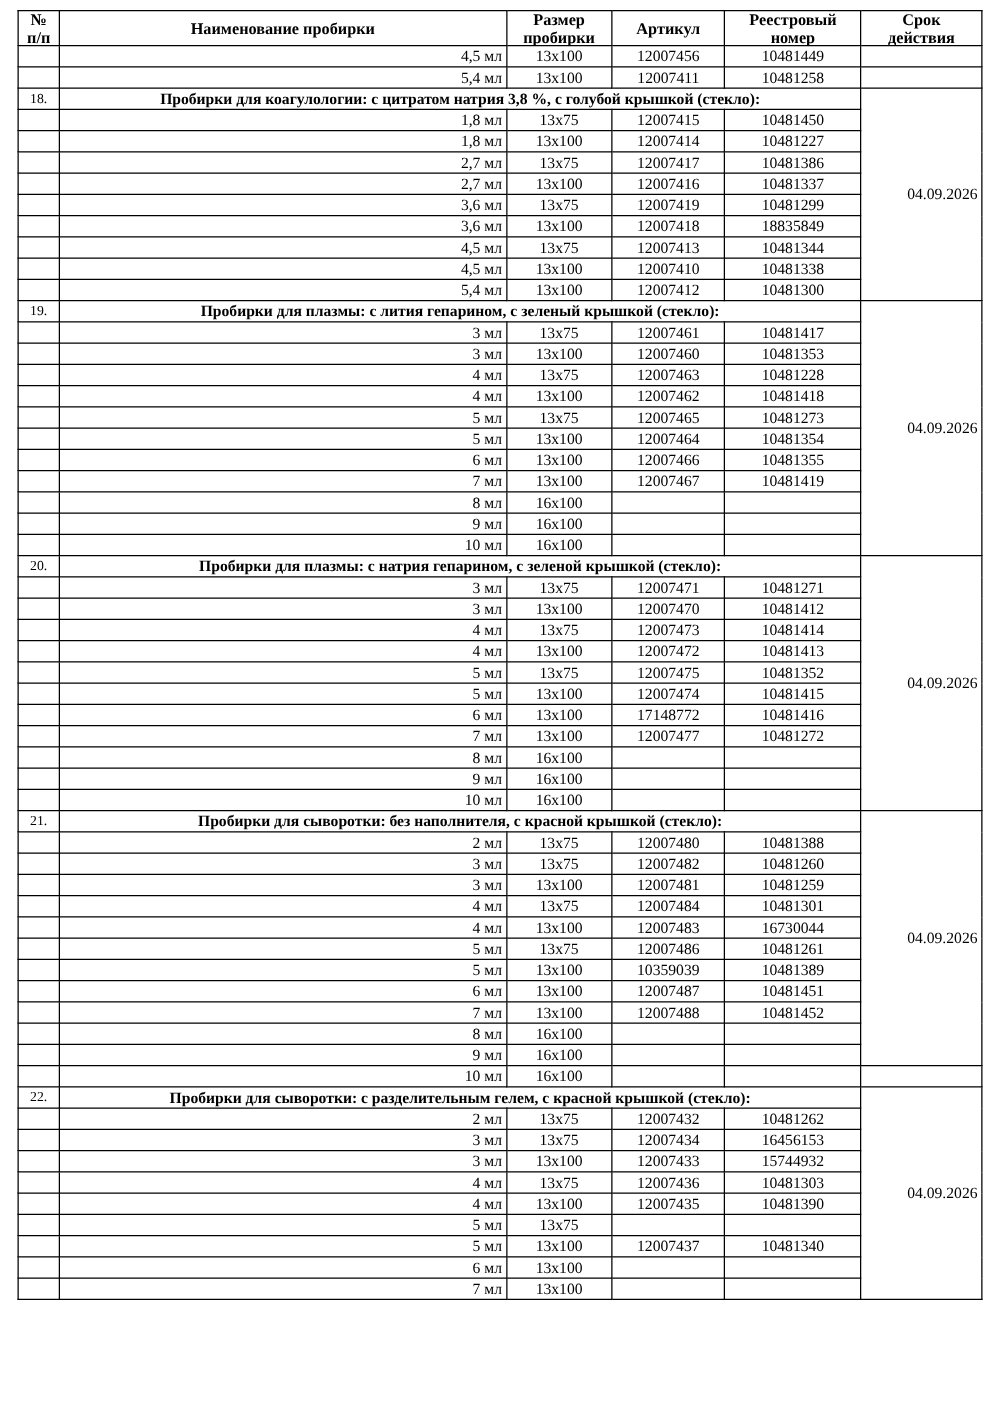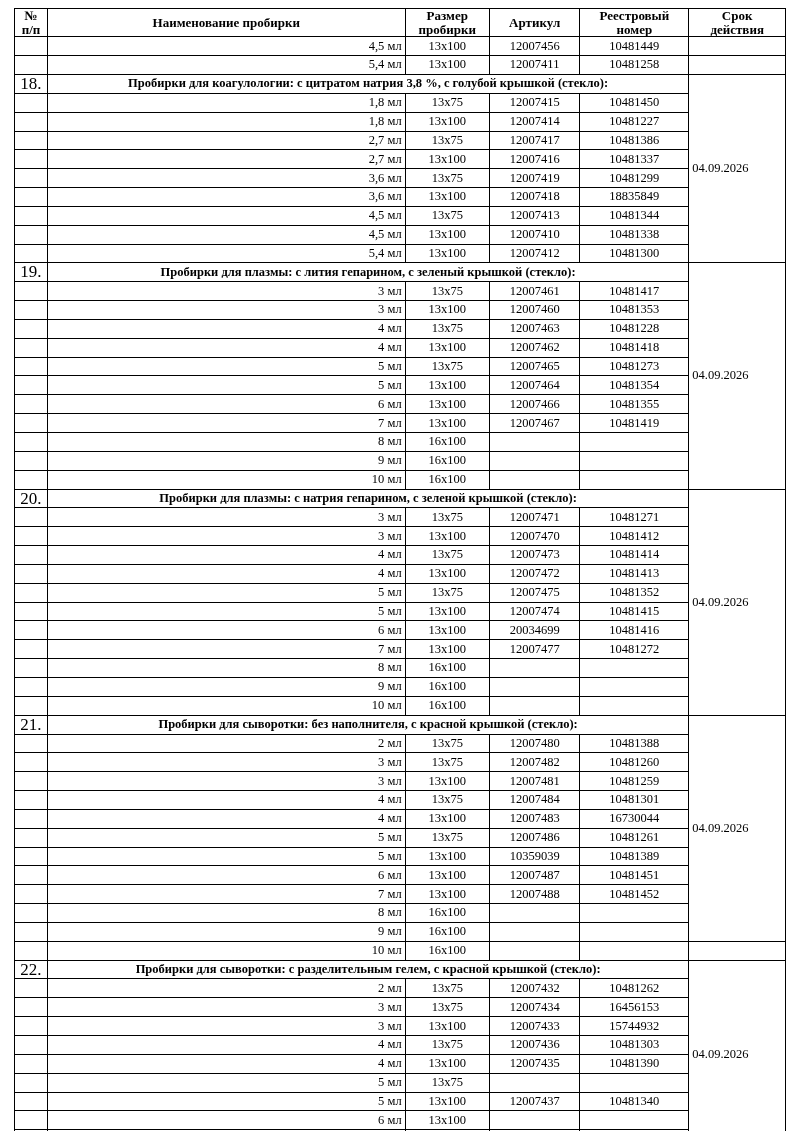--- a/index.html
+++ b/index.html
@@ -42,40 +42,40 @@
   }
   .col-num   { width: 32px; }
   .col-name  { width: 348px; }
   .col-size  { width: 82px; }
   .col-art   { width: 88px; }
   .col-reg   { width: 106px; }
   .col-term  { width: 94px; }
 
   td.num {
     text-align: center;
-    font-size: 17px;
+    font-size: 11px;
     vertical-align: top;
     padding-top: 1px;
   }
   td.group {
     font-weight: bold;
     text-align: center;
     font-size: 12.5px;
     padding: 0 4px;
     margin-left: 20px;
   }
   td.name {
     text-align: right;
     padding-left: 5px;
   }
   td.center {
     text-align: center;
   }
   td.term {
-    text-align: left;
+    text-align: right;
     vertical-align: middle;
     font-size: 12.5px;
   }
 </style>
 </head>
 <body>
 
 <div class="page">
   <table class="spec">
     <colgroup>
@@ -319,21 +319,21 @@
           <td class="num">&nbsp;</td>
           <td class="name">5 мл</td>
           <td class="center">13x100</td>
           <td class="center">12007474</td>
           <td class="center">10481415</td>
         </tr>
         <tr>
           <td class="num">&nbsp;</td>
           <td class="name">6 мл</td>
           <td class="center">13x100</td>
-          <td class="center">20034699</td>
+          <td class="center">17148772</td>
           <td class="center">10481416</td>
         </tr>
         <tr>
           <td class="num">&nbsp;</td>
           <td class="name">7 мл</td>
           <td class="center">13x100</td>
           <td class="center">12007477</td>
           <td class="center">10481272</td>
         </tr>
         <tr>

